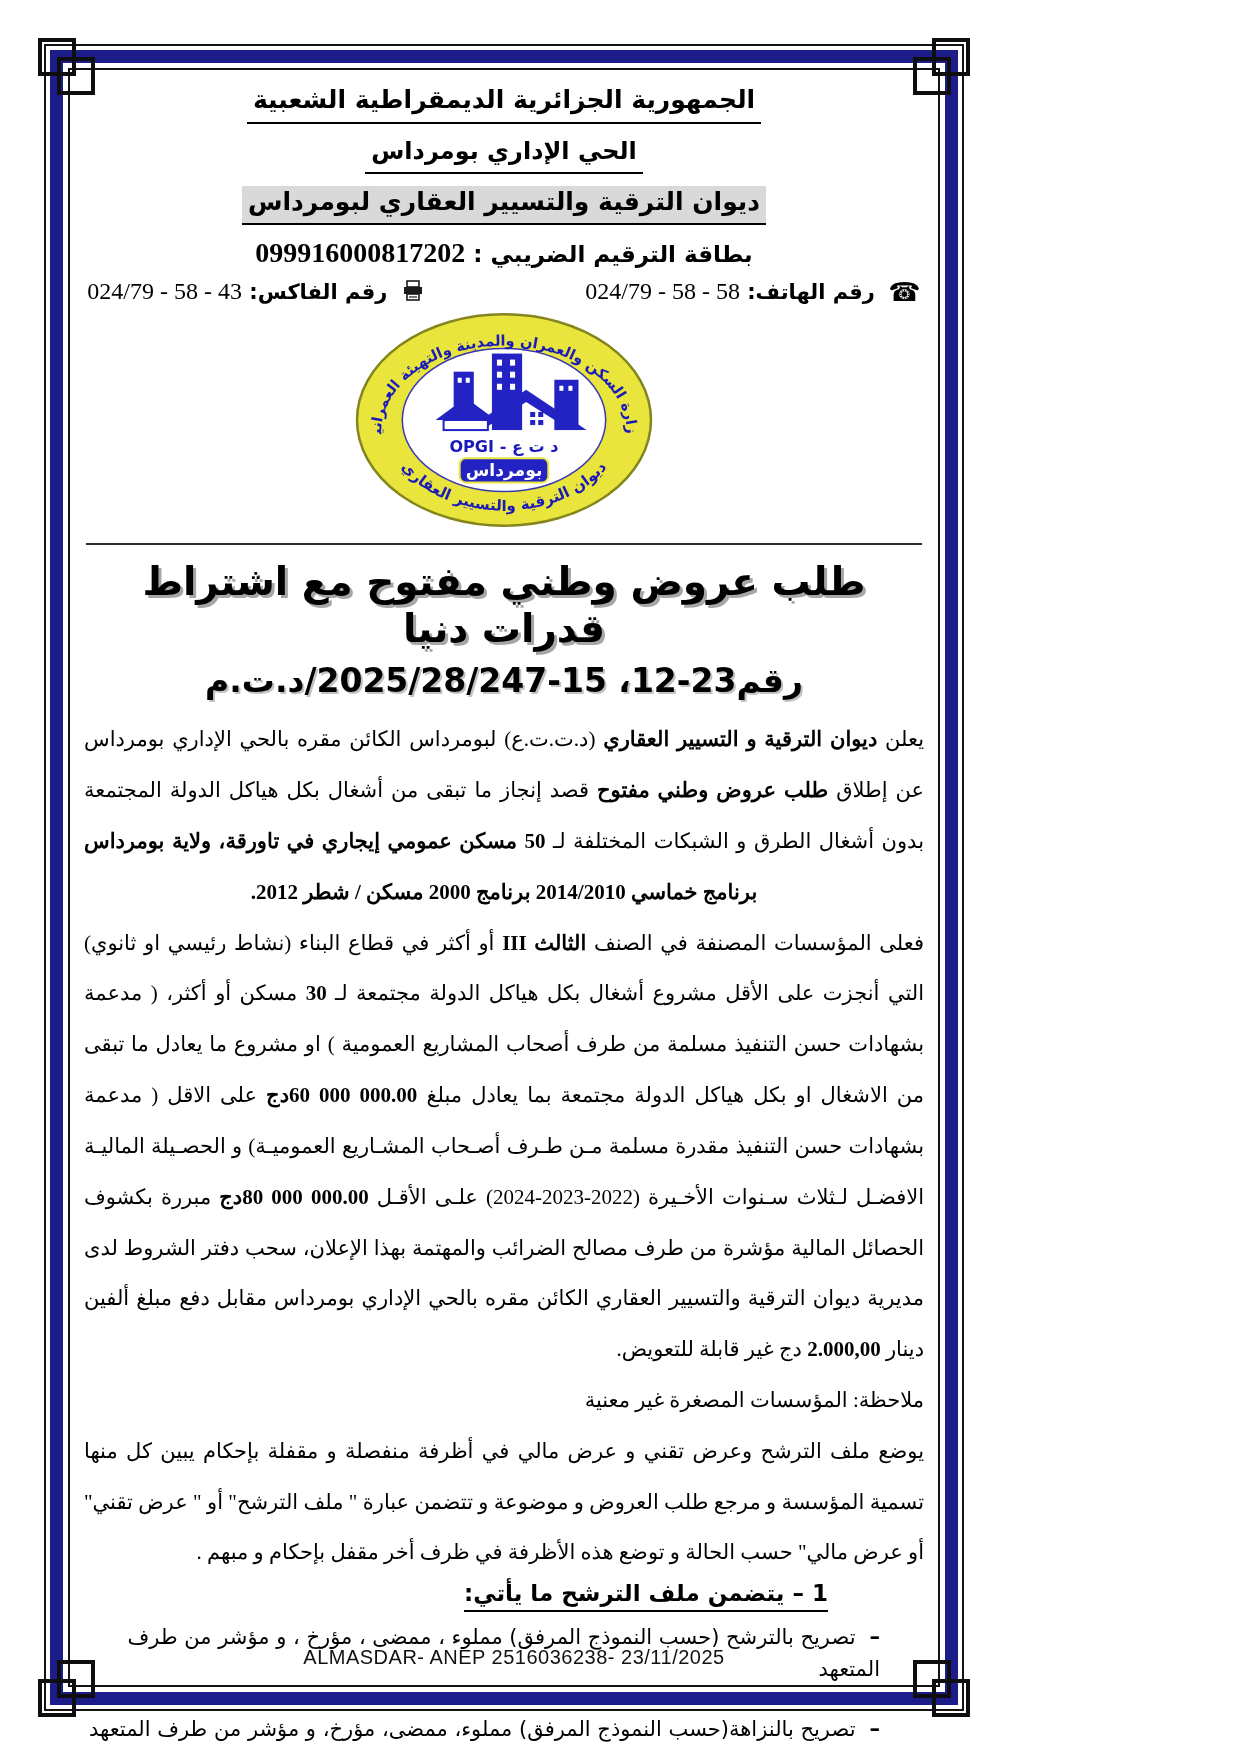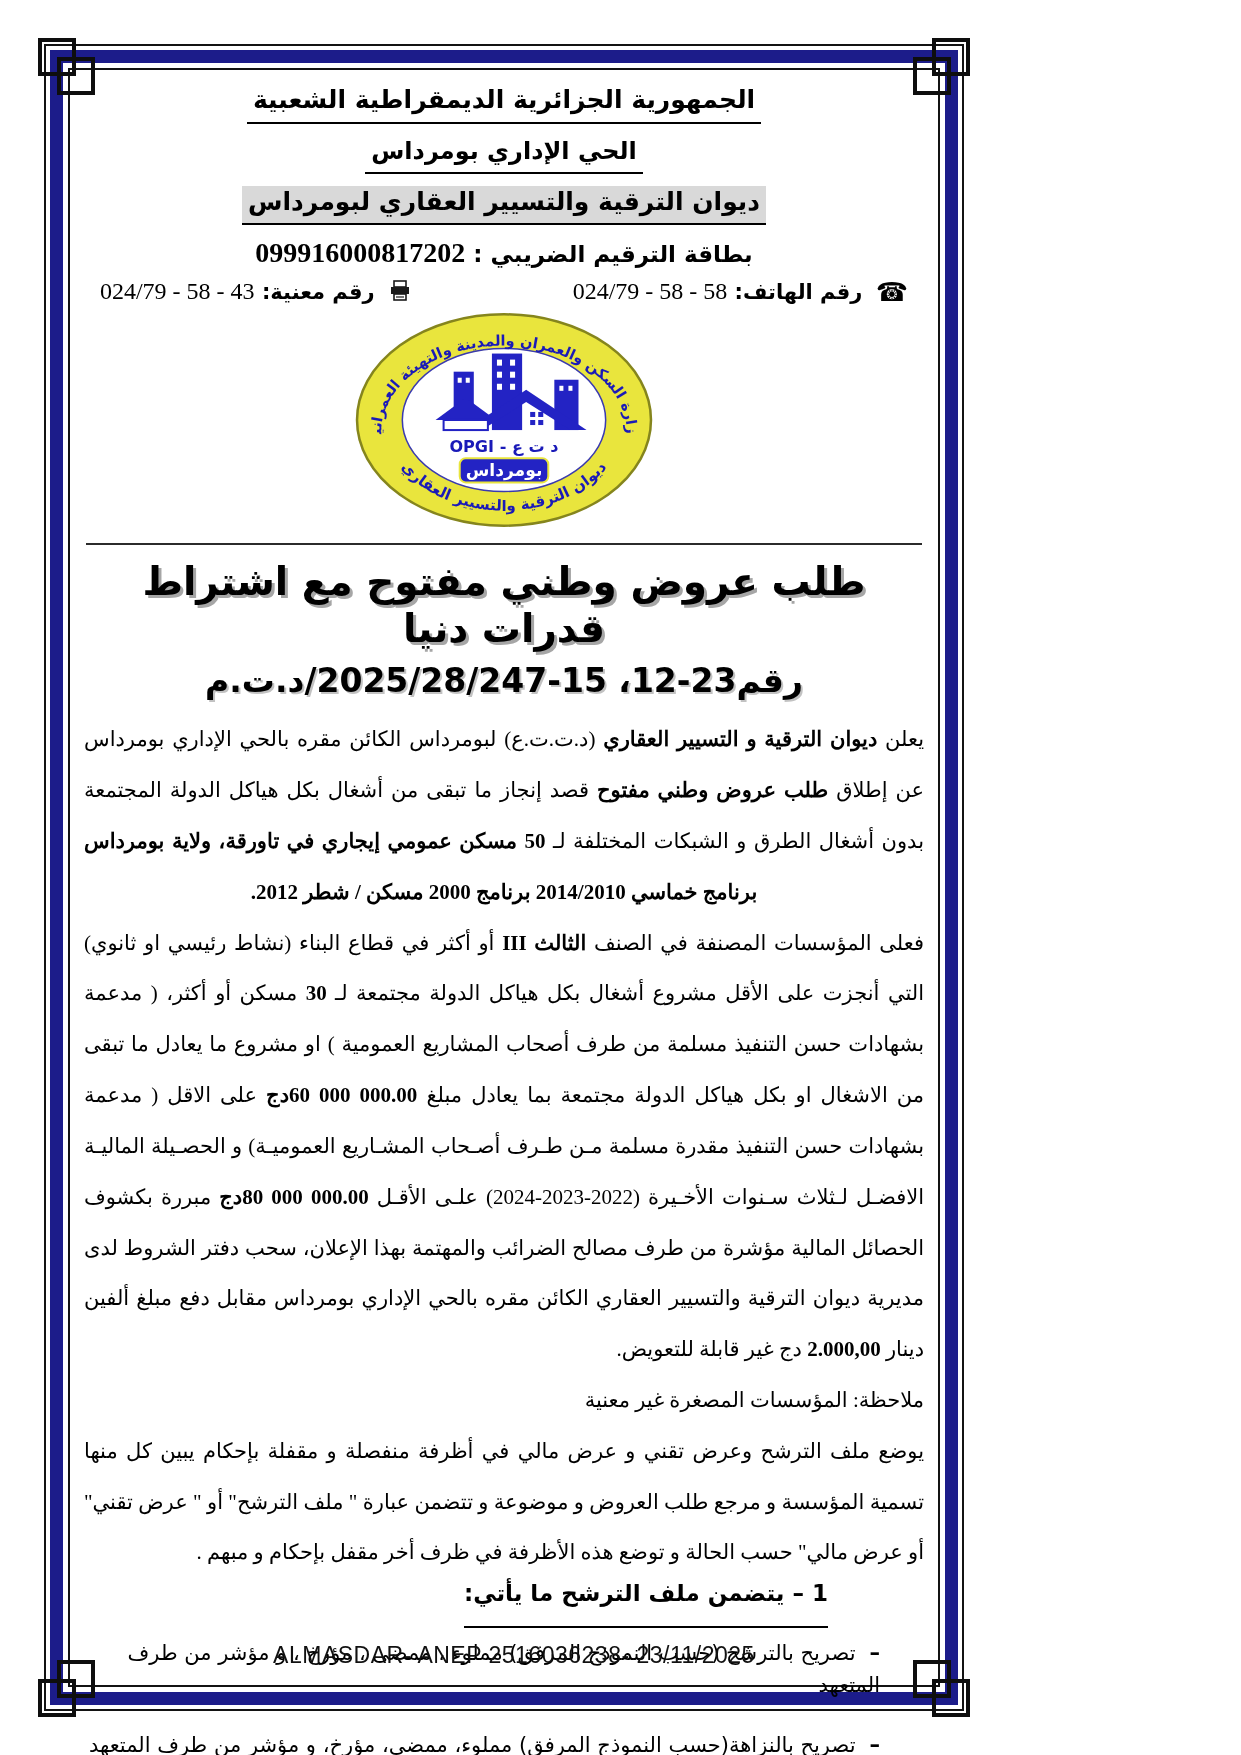--- a/index.html
+++ b/index.html
@@ -35,27 +35,27 @@
               text-shadow:3px 3px 0 var(--title-shadow,#a9a9a9);line-height:1.2;}
   .title-ref{font-size:33px;font-weight:bold;text-align:center;margin:0 0 14px 0;
              text-shadow:2px 2px 0 #c2c2c2;line-height:1.2;}
   
   .body-text{font-size:21px;line-height:2.42;text-align:justify;font-family:Liberation Serif, serif;}
   .body-text p{margin:0;}
   .p-first{text-align-last:center;}
   .b{font-weight:bold;}
   .note-line{text-align:right;}
   .sec-head{font-size:23px;font-weight:bold;text-align:right;padding-left:0;margin:2px 96px 6px 0;}
-  .sec-head span{display:inline-block;border-bottom:2.5px solid #000;padding-bottom:20px;margin-left:32px;}
+  .sec-head span{display:inline-block;border-bottom:2.5px solid #000;padding-bottom:4px;margin-left:32px;}
   .list{margin:10px 44px 0 0;}
   .li{font-size:21px;line-height:1.5;margin-bottom:29px;text-align:right;}
   .li .dash{margin-left:14px;font-weight:bold;}
   
   .footer{position:absolute;left:0;right:0;bottom:86px;text-align:center;direction:ltr;
-          font-family:"Liberation Sans",sans-serif;font-size:23px;color:#111;letter-spacing:.5px;padding-left:20px;}
+          font-family:"Liberation Sans",sans-serif;font-size:20px;color:#111;letter-spacing:.5px;padding-left:20px;}
 </style>
 </head>
 <body>
 
 <div class="page">
 
   <div class="frame-outer"></div>
   <div class="frame-band"></div>
   <div class="frame-inner"></div>
   <div class="corner-sq" style="left:38px;top:38px"></div>
@@ -88,21 +88,21 @@
       <span class="glyph-icon">☎</span>
       <span>رقم الهاتف:</span>
       <span class="num">58 - 58 - 024/79</span>
       <span class="gap-wide"></span>
       <svg class="fax-svg" width="24" height="22" viewBox="0 0 24 22">
         <rect x="6" y="1" width="12" height="6" fill="none" stroke="#1b1b1b" stroke-width="1.6"></rect>
         <rect x="3" y="7" width="18" height="7" fill="#1b1b1b"></rect>
         <rect x="6" y="14" width="12" height="6" fill="none" stroke="#1b1b1b" stroke-width="1.6"></rect>
         <line x1="8" y1="17" x2="16" y2="17" stroke="#1b1b1b" stroke-width="1.2"></line>
       </svg>
-      <span>رقم معنية:</span>
+      <span>رقم الفاكس:</span>
       <span class="num">43 - 58 - 024/79</span>
     </div>
 
     <div class="logo-wrap">
       <svg width="302" height="218" viewBox="0 0 300 216">
         <ellipse cx="150" cy="108" rx="146" ry="105" fill="var(--logo-yellow,#e9e53d)" stroke="var(--logo-ring-edge,#85851d)" stroke-width="2.5"></ellipse>
         <ellipse cx="150" cy="108" rx="101" ry="71" fill="#ffffff" stroke="#3a3ab0" stroke-width="1.5"></ellipse>
         <path id="arcTop" d="M 28 120 A 122 86 0 0 1 272 120" fill="none"></path>
         <path id="arcBot" d="M 30 108 A 120 90 0 0 0 270 108" fill="none"></path>
         <text font-size="14.5" font-weight="bold" fill="#1a1ab8" font-family="DejaVu Sans, sans-serif">

